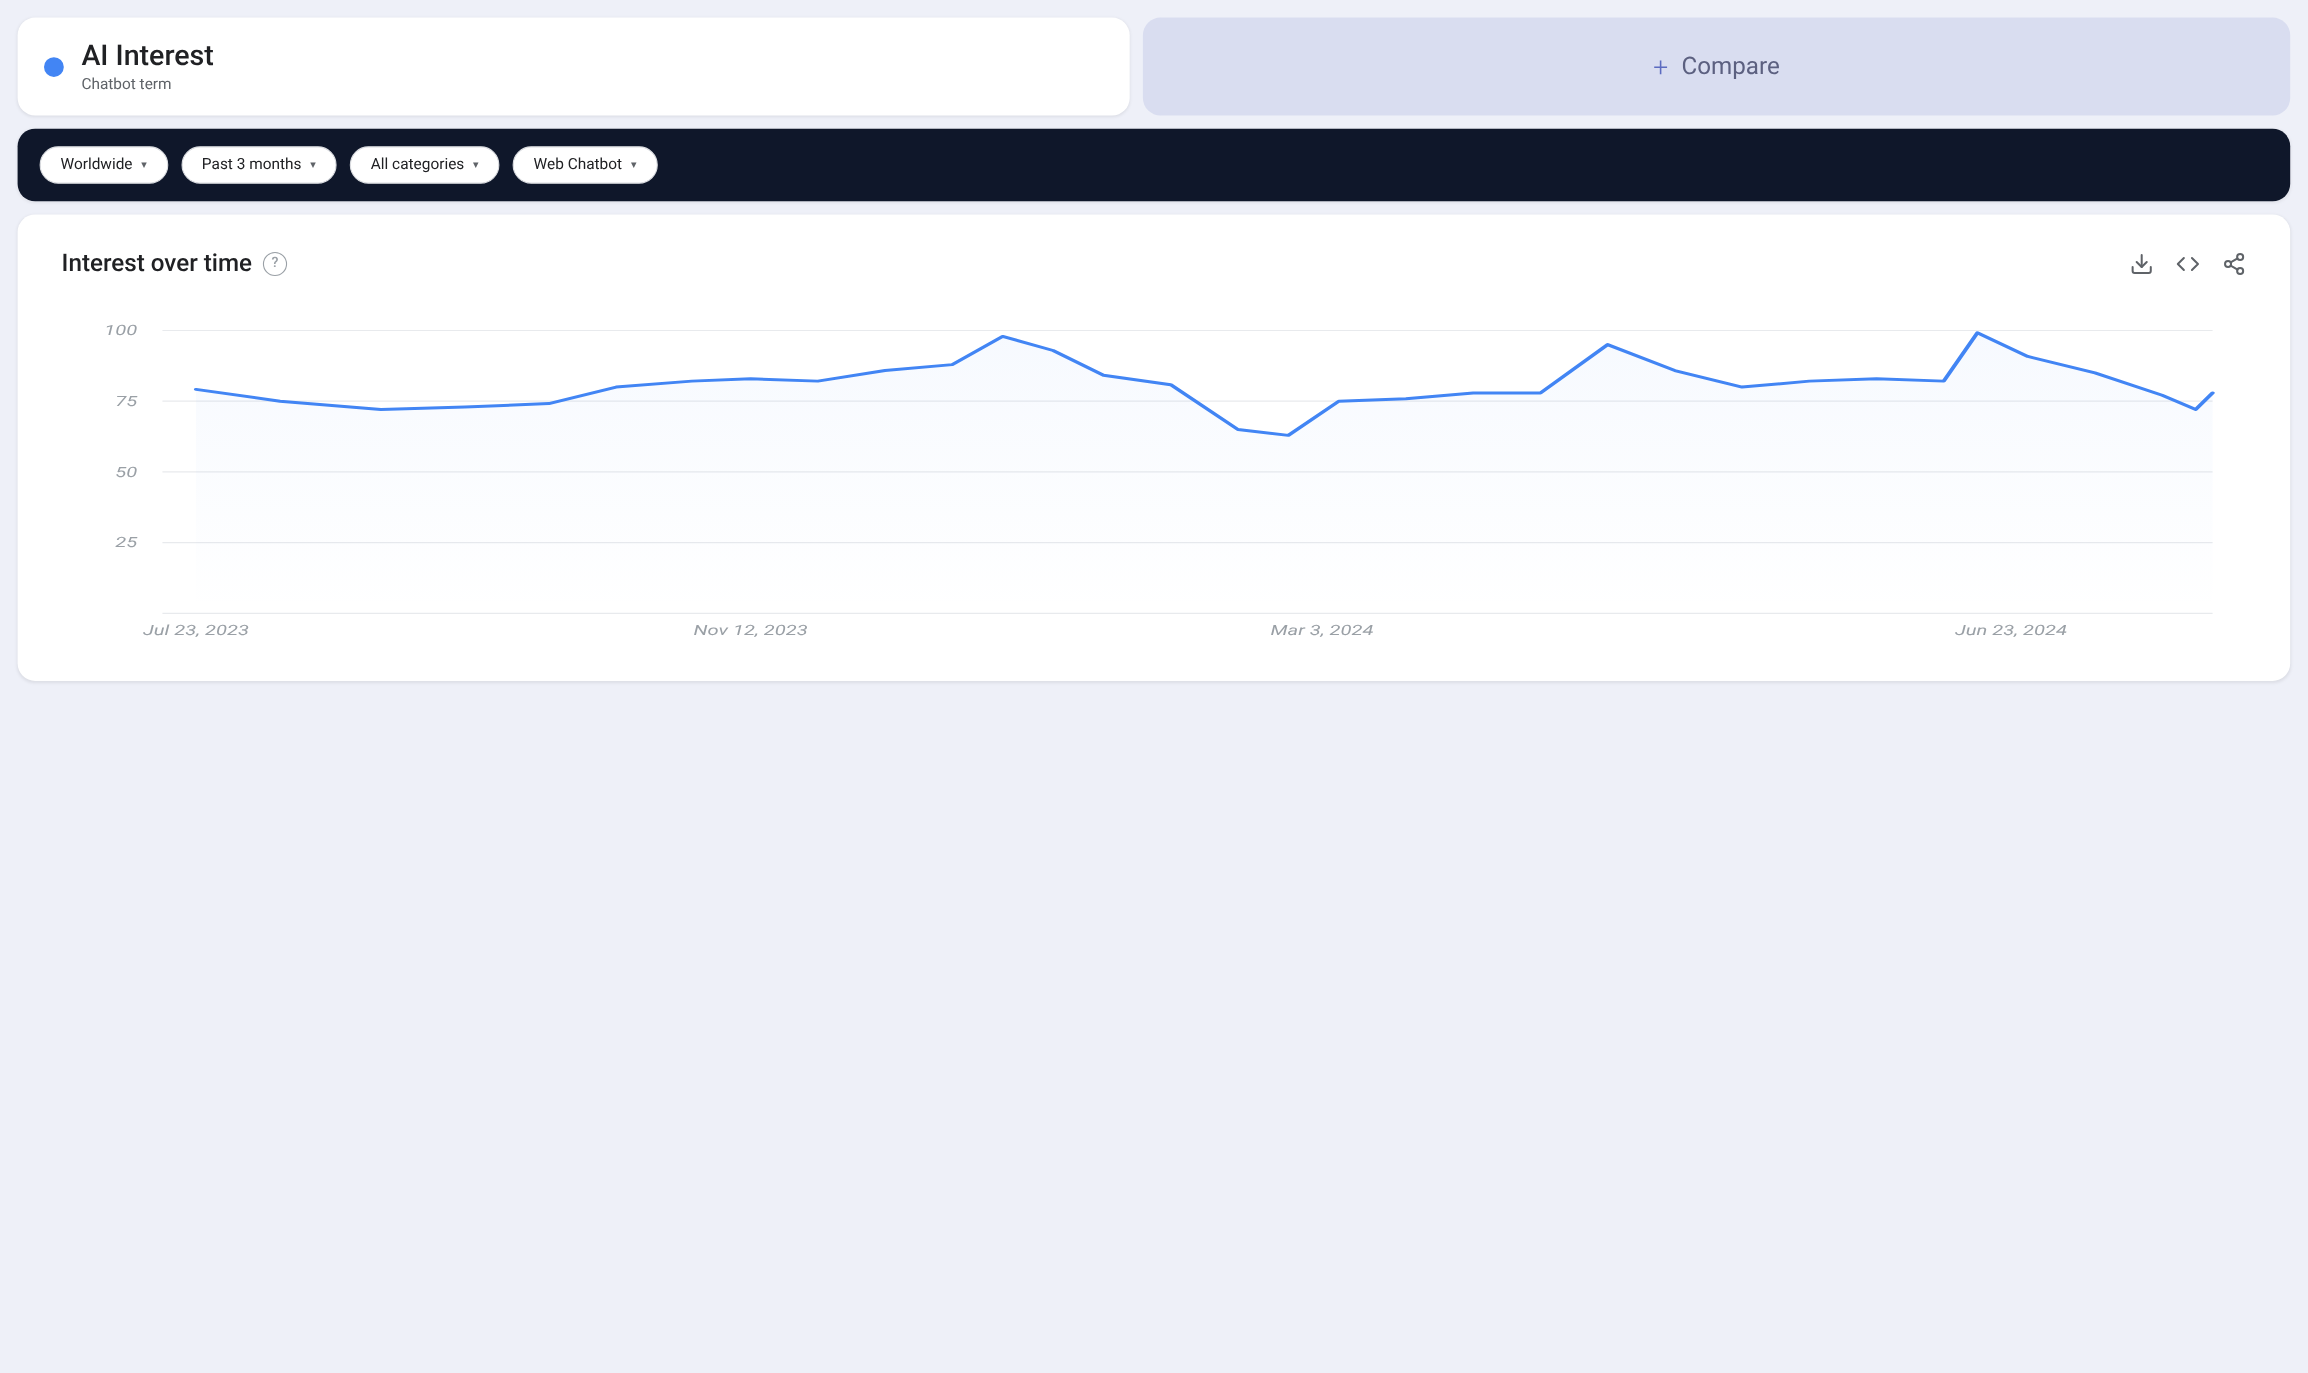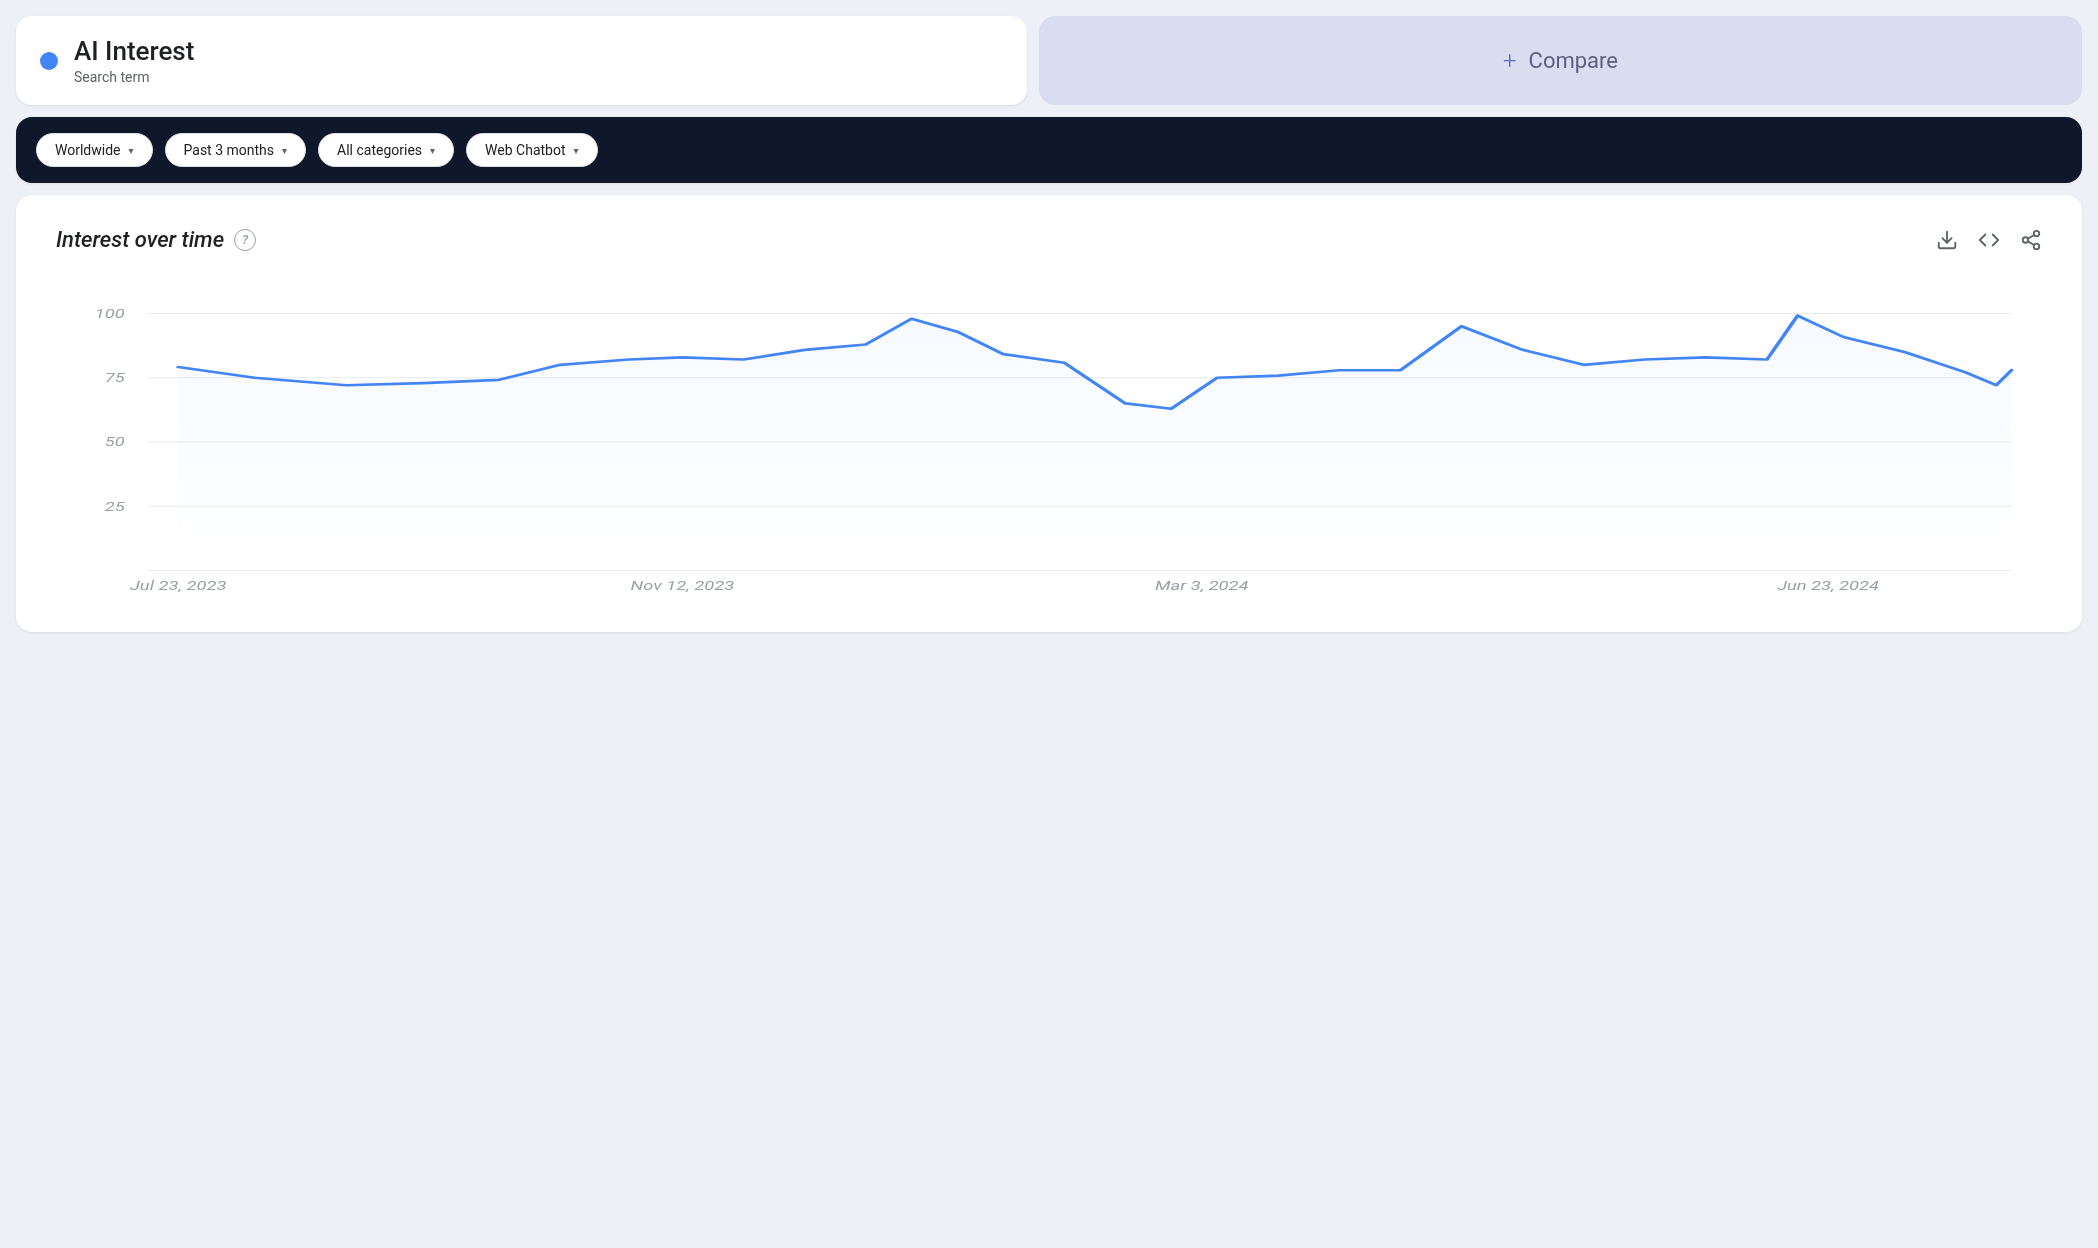--- a/index.html
+++ b/index.html
@@ -111,22 +111,21 @@
       background: #fff;
       border-radius: 16px;
       padding: 32px 40px 40px;
       box-shadow: 0 1px 3px rgba(0,0,0,0.08);
     }
 
     .chart-header {
       display: flex;
       align-items: center;
       justify-content: space-between;
-      margin-bottom: 40px;
-      font-style: italic;
+      margin-bottom: 27px;
     }
 
     .chart-title-row {
       display: flex;
       align-items: center;
       gap: 10px;
     }
 
     .chart-title {
       font-size: 22px;
@@ -205,21 +204,21 @@
   </style>
 </head>
 <body>
 
 <div class="top-row">
 
   <div class="search-term-card">
     <div class="search-dot"></div>
     <div class="search-term-text">
       <span class="search-term-title">AI Interest</span>
-      <span class="search-term-subtitle">Search term</span>
+      <span class="search-term-subtitle">Chatbot term</span>
     </div>
   </div>
 
   <div class="compare-card">
     <span class="compare-plus">+</span>
     <span class="compare-label">Compare</span>
   </div>
 </div>
 
 <div class="filters-bar">

